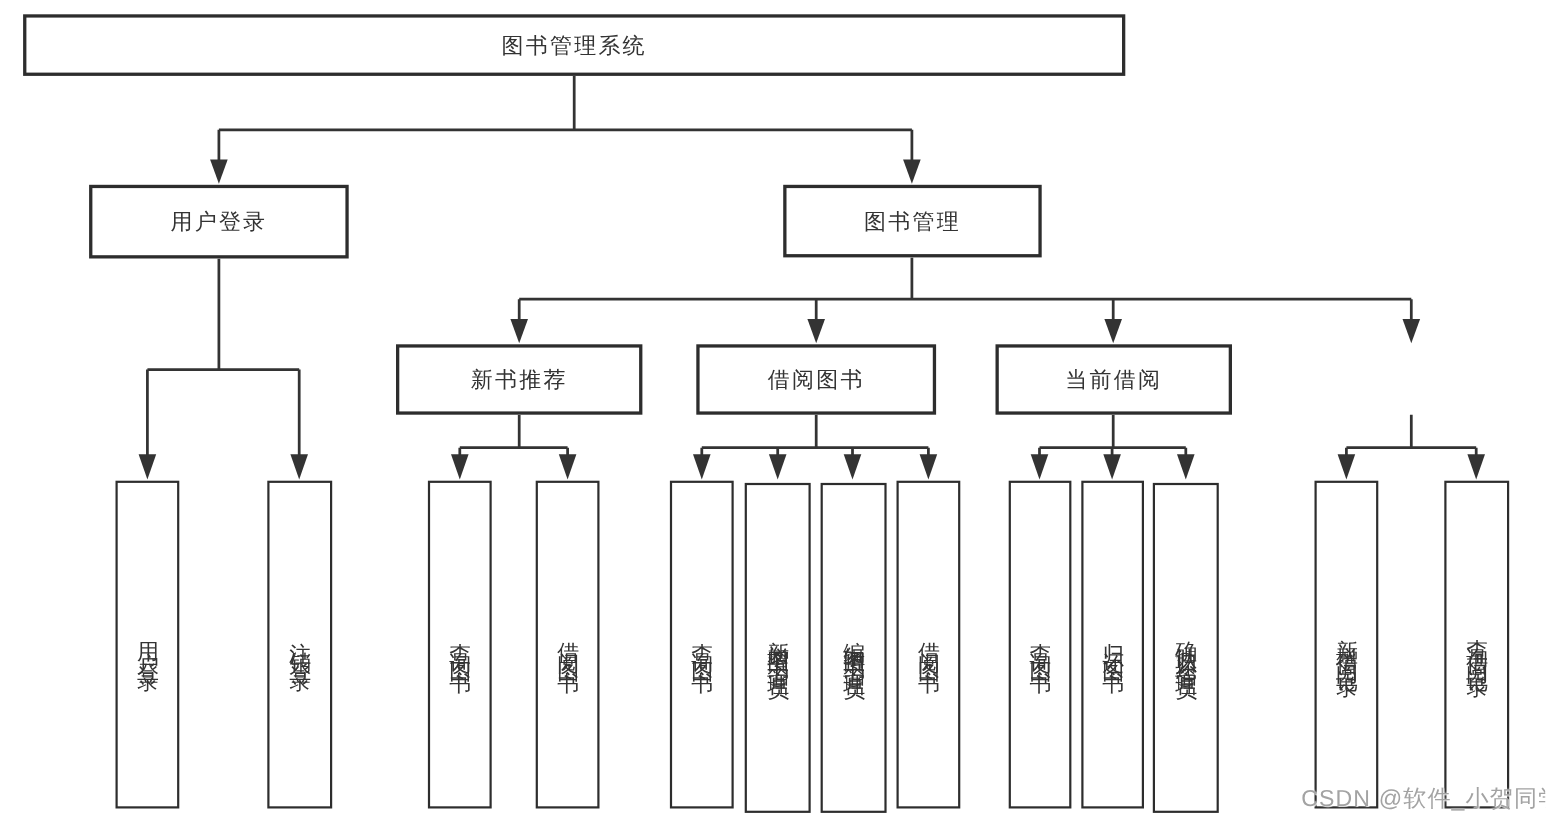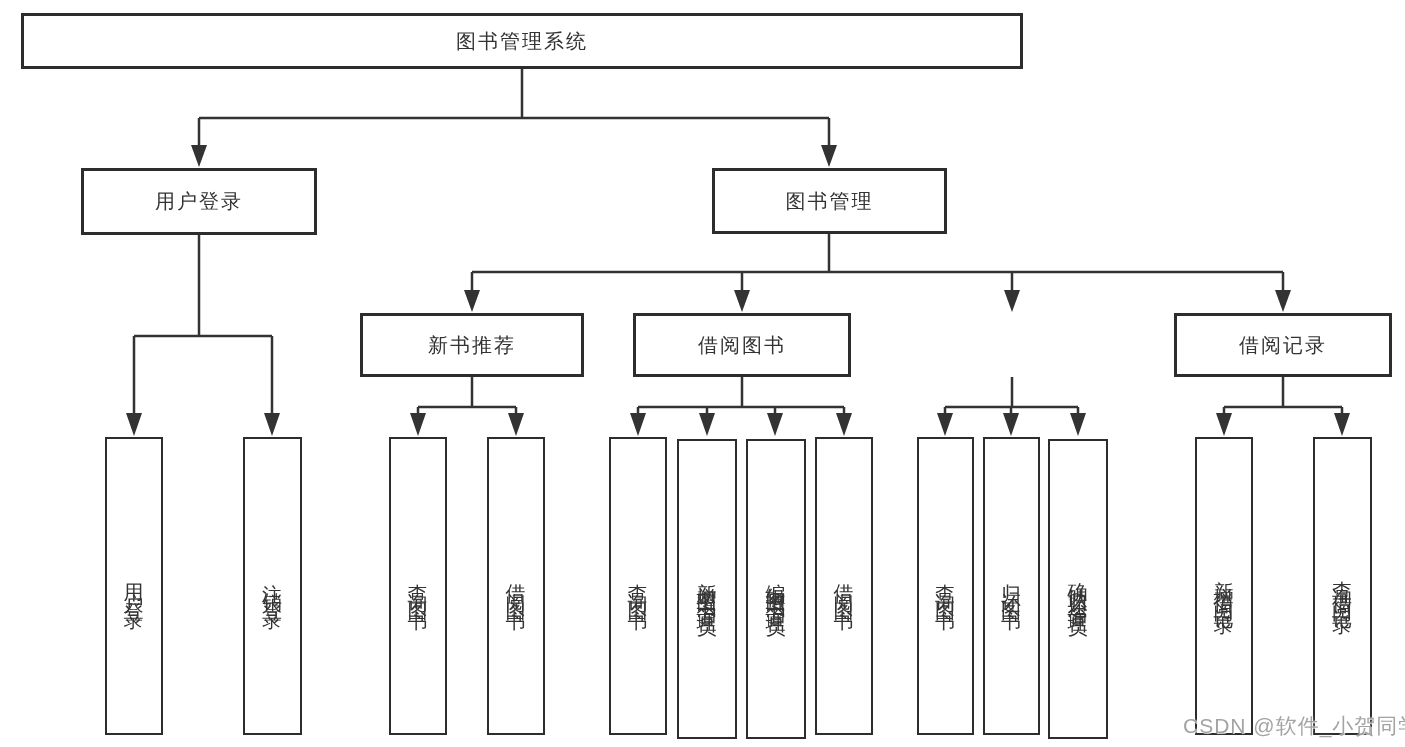--- a/index.html
+++ b/index.html
@@ -94,21 +94,21 @@
     </g>
   </svg>
 
   <div class="box" style="left:21px;top:13px;width:1002px;height:56px">图书管理系统</div>
 
   <div class="box" style="left:81px;top:168px;width:236px;height:67px">用户登录</div>
   <div class="box" style="left:360px;top:313px;width:224px;height:64px">新书推荐</div>
 
   <div class="box" style="left:712px;top:168px;width:235px;height:66px">图书管理</div>
   <div class="box" style="left:633px;top:313px;width:218px;height:64px">借阅图书</div>
-  <div class="box" style="left:1174px;top:313px;width:218px;height:64px">借阅记录</div>
+  <div class="box" style="left:905px;top:313px;width:215px;height:64px">当前借阅</div>
 
   <div class="box leaf" style="left:105px;top:437px;width:58px;height:298px">
     <span class="vtext">用户登录</span>
   </div>
   <div class="box leaf" style="left:243px;top:437px;width:59px;height:298px">
     <span class="vtext">注销登录</span>
   </div>
 
   <div class="box leaf" style="left:389px;top:437px;width:58px;height:298px">
     <span class="vtext">查询图书</span>

